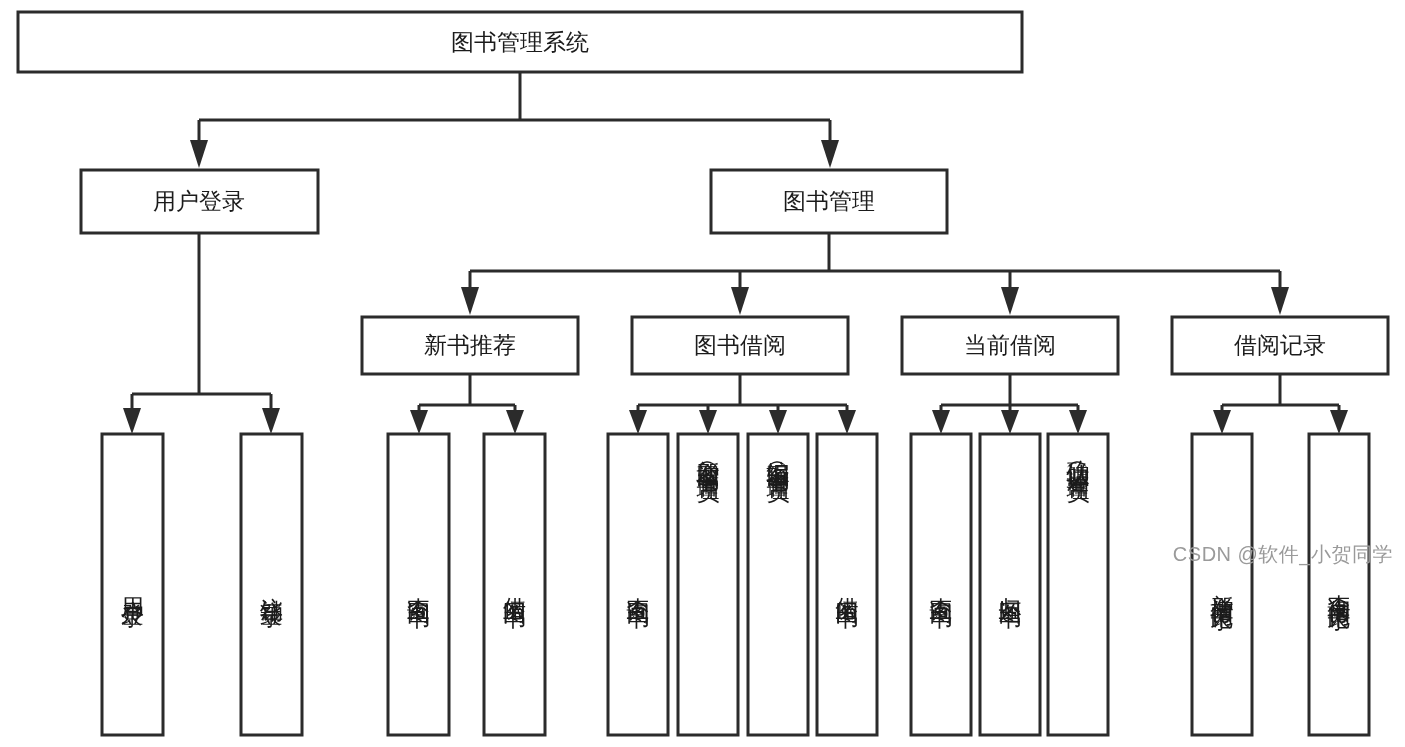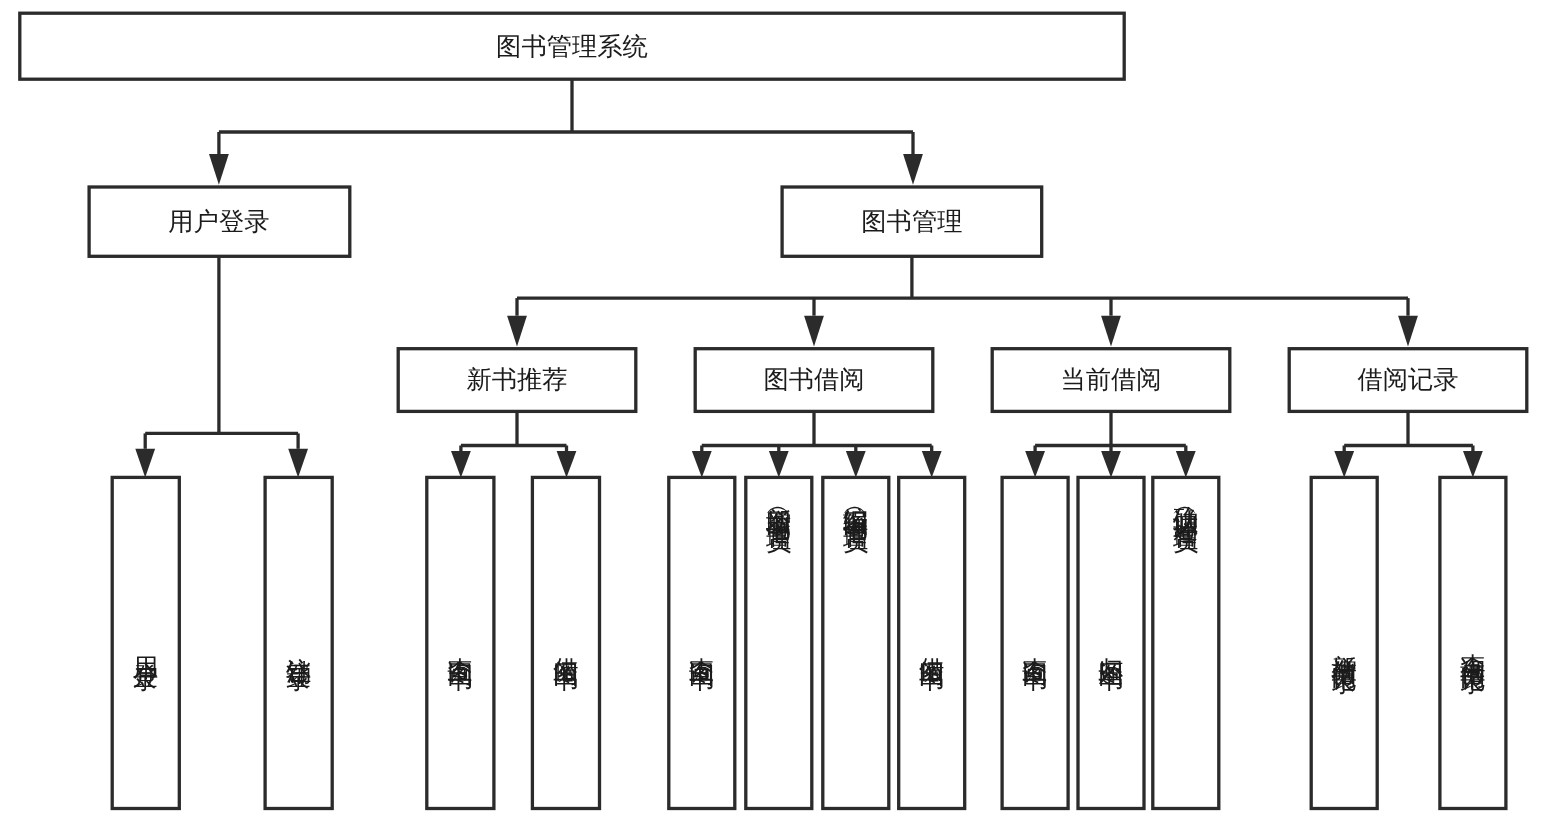--- a/index.html
+++ b/index.html
@@ -221,13 +221,14 @@
   <div class="node-label-v" style="left:748px; top:434px; width:60px; height:301px; justify-content:flex-start; padding-top:8px;">编辑图书（管理员）</div>
   <div class="node-label-v" style="left:817px; top:434px; width:60px; height:301px;">借阅图书</div>
 
   <div class="node-label-v" style="left:911px; top:434px; width:60px; height:301px;">查询图书</div>
   <div class="node-label-v" style="left:980px; top:434px; width:60px; height:301px;">归还图书</div>
   <div class="node-label-v" style="left:1048px; top:434px; width:60px; height:301px; justify-content:flex-start; padding-top:8px;">确认归还（管理员）</div>
 
   <div class="node-label-v" style="left:1192px; top:434px; width:60px; height:301px;">新增借阅记录</div>
   <div class="node-label-v" style="left:1309px; top:434px; width:60px; height:301px;">查询借阅记录</div>
 
+  <div class="watermark">CSDN @软件_小贺同学</div>
 </div>
 
 </body></html>

